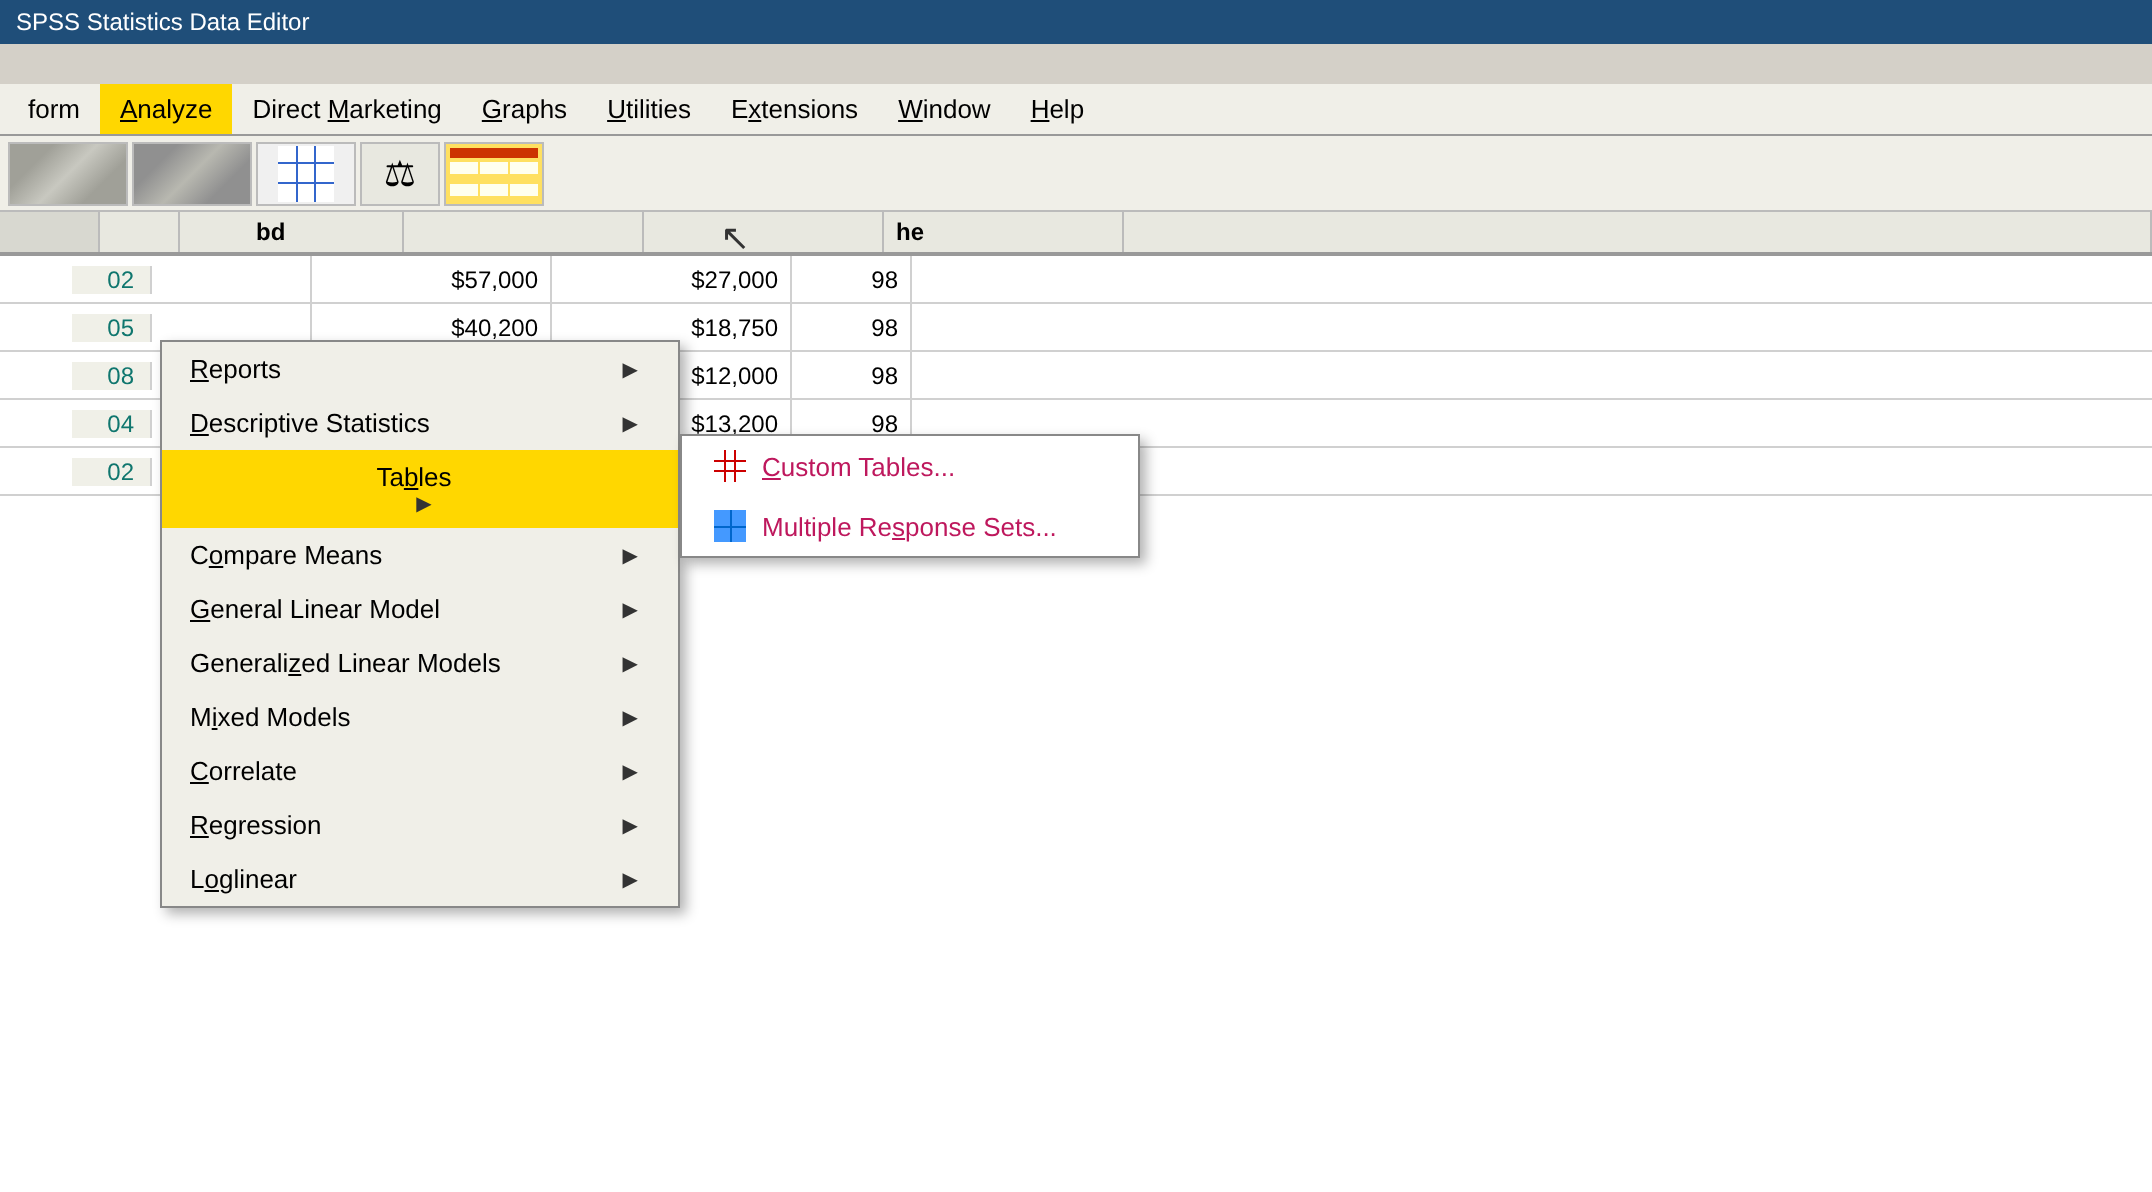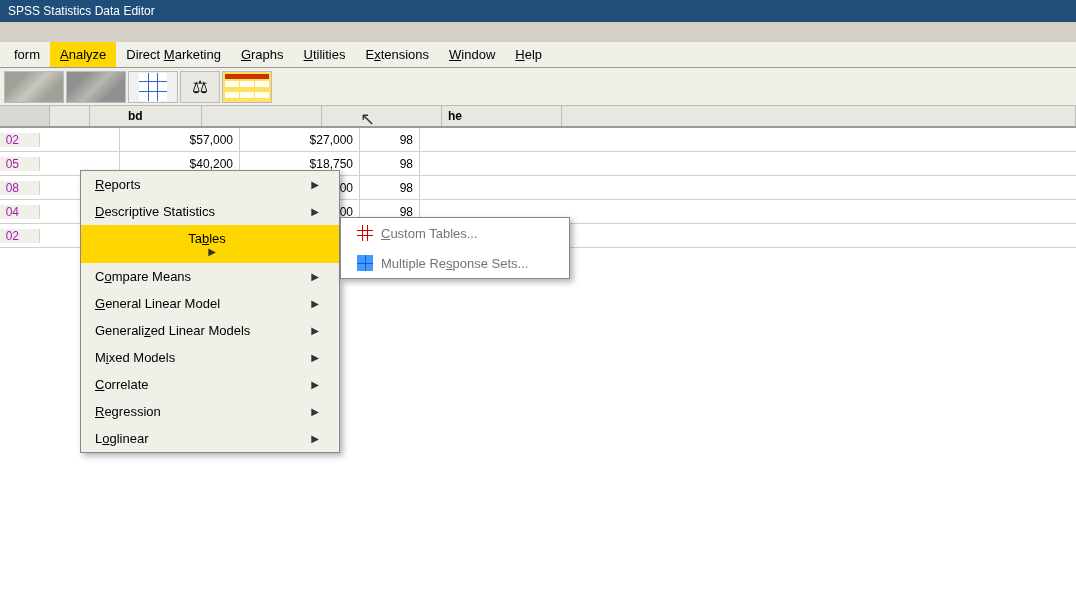--- a/index.html
+++ b/index.html
@@ -146,21 +146,21 @@
       margin-top: 80px; 
     }
 
     .sub-menu-item {
       padding: 7px 16px;
       display: flex;
       align-items: center;
       cursor: pointer;
       white-space: nowrap;
       font-size: 13px;
-      color: #737373;
+      color: #be185d;
       gap: 8px;
     }
 
     
     .icon-custom-tables {
       width: 16px;
       height: 16px;
       display: inline-grid;
       grid-template-columns: 1fr 1fr 1fr;
       grid-template-rows: 1fr 1fr 1fr;
@@ -225,23 +225,24 @@
 
     
     .left-partial {
       min-width: 40px;
       width: 40px;
       border-right: 1px solid #d0d0d0;
       background: #f0f0e8;
       display: flex;
       align-items: center;
       justify-content: flex-end;
-      padding-right: 20px;
+      padding-right: 8px;
       font-size: 12px;
-      color: #a21caf;
+      color: #0f766e;
+      margin-left: 36px;
     }
   </style>
 </head>
 <body>
 
 <div class="title-bar">
   <span>SPSS Statistics Data Editor</span>
 </div>
 
 <div class="menu-bar">

